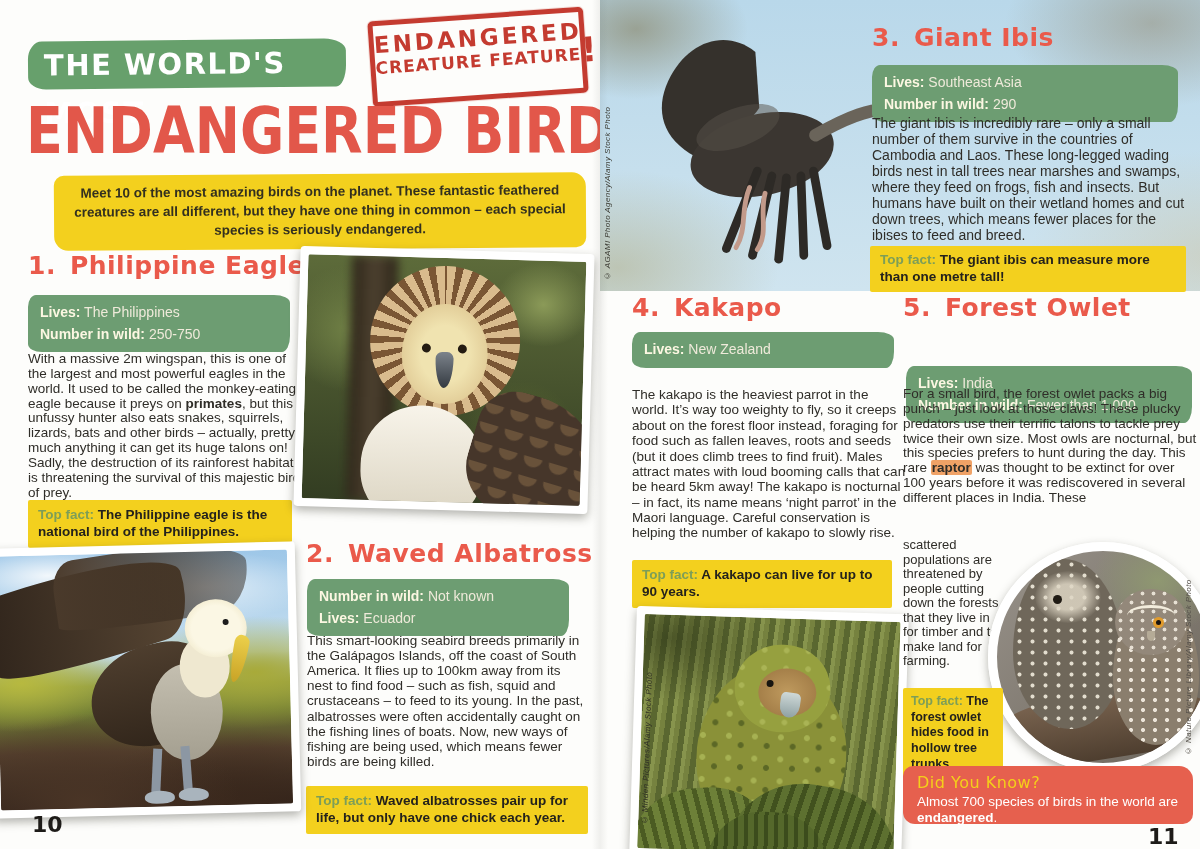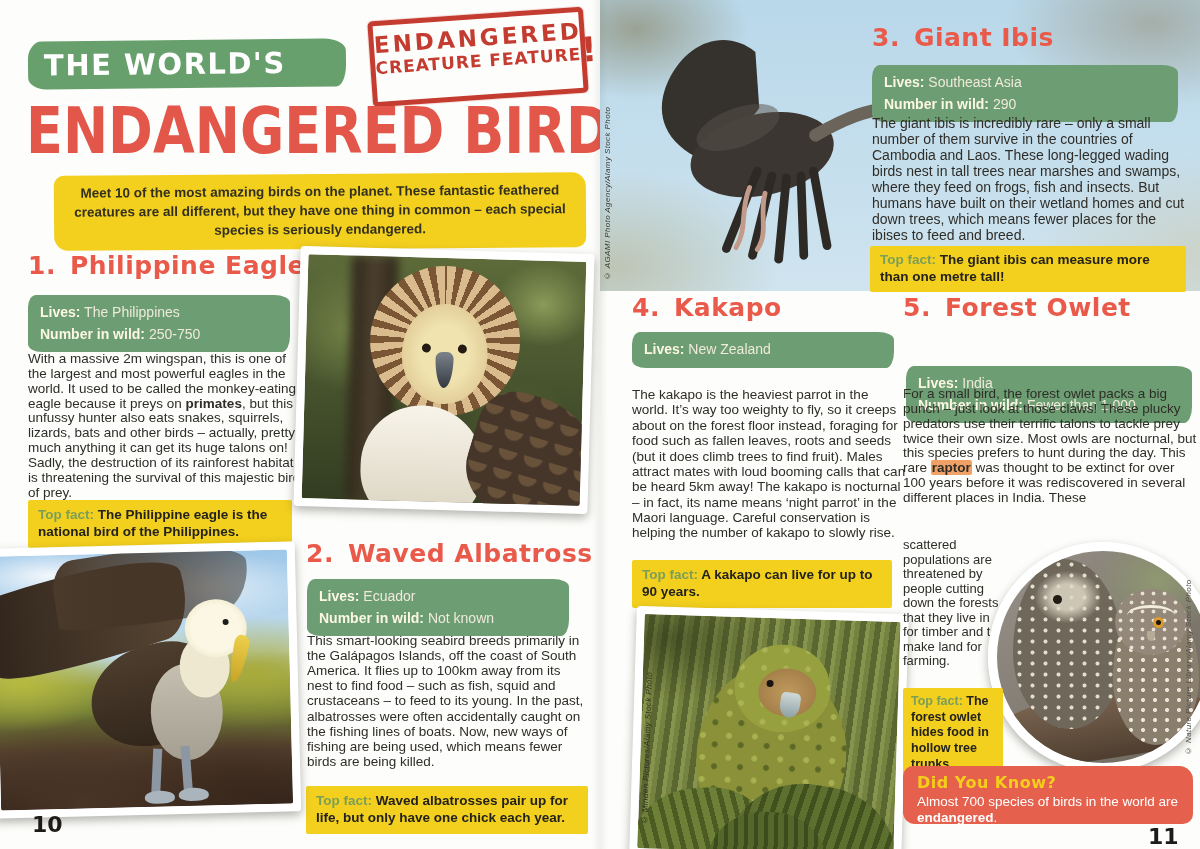--- a/index.html
+++ b/index.html
@@ -151,21 +151,21 @@
   .o-brow{position:absolute;left:130px;top:54px;width:48px;height:18px;border-radius:50%;
       border-top:3px solid #f2ecdc;}
   .o-eye-o{position:absolute;left:156px;top:66px;width:11px;height:11px;border-radius:50%;
       background:#e09b2d;}
   .o-pupil{position:absolute;left:159px;top:69px;width:5px;height:5px;border-radius:50%;background:#171310;}
   .o-beak2{position:absolute;left:150px;top:80px;width:8px;height:10px;background:#b5ab97;
       border-radius:20% 20% 80% 80%;}
   
   .dyk{position:absolute;left:903px;top:766px;width:290px;height:58px;box-sizing:border-box;
       background:#e6604e;border-radius:10px 14px 10px 12px;padding:7px 14px;color:#fff;}
-  .dyk .dyk-h{font-family:"DejaVu Sans",sans-serif;font-weight:bold;font-size:16px;color:#f4cf1a;
+  .dyk .dyk-h{font-family:"DejaVu Sans",sans-serif;font-weight:normal;font-size:16px;color:#f4cf1a;
       letter-spacing:0.5px;margin-bottom:2px;}
   .dyk .dyk-b{font-size:13.5px;line-height:1.2;}
 </style>
 </head>
 <body>
 
 <div class="spread">
 
   <div class="kicker">THE WORLD'S MOST</div>
 
@@ -204,22 +204,22 @@
       <div class="e-beak"></div>
       <div class="e-breast"></div>
       <div class="e-wing"></div>
     </div>
   </div>
 
   <div class="sec-head" style="left:306px;top:539px;">
     <span class="num">2.</span><span>Waved Albatross</span>
   </div>
   <div class="info-box" style="left:307px;top:579px;width:262px;">
+    <div><span class="lbl">Number in wild:</span> <span>Not known</span></div>
     <div><span class="lbl">Lives:</span> <span>Ecuador</span></div>
-    <div><span class="lbl">Number in wild:</span> <span>Not known</span></div>
   </div>
   <div class="body-txt" style="left:307px;top:633px;width:280px;">This smart-looking seabird breeds primarily in the Galápagos Islands, off the coast of South America. It flies up to 100km away from its nest to find food – such as fish, squid and crustaceans – to feed to its young. In the past, albatrosses were often accidentally caught on the fishing lines of boats. Now, new ways of fishing are being used, which means fewer birds are being killed.</div>
   <div class="fact" style="left:306px;top:786px;width:282px;">
     <span class="tf">Top fact:</span> <span>Waved albatrosses pair up for life, but only have one chick each year.</span>
   </div>
 
   <div class="frame" style="left:-10px;top:545px;width:308px;height:270px;transform:rotate(-1.4deg);">
     <div class="ph">
       <div class="a-bg"></div>
       <div class="a-wing1"></div>

